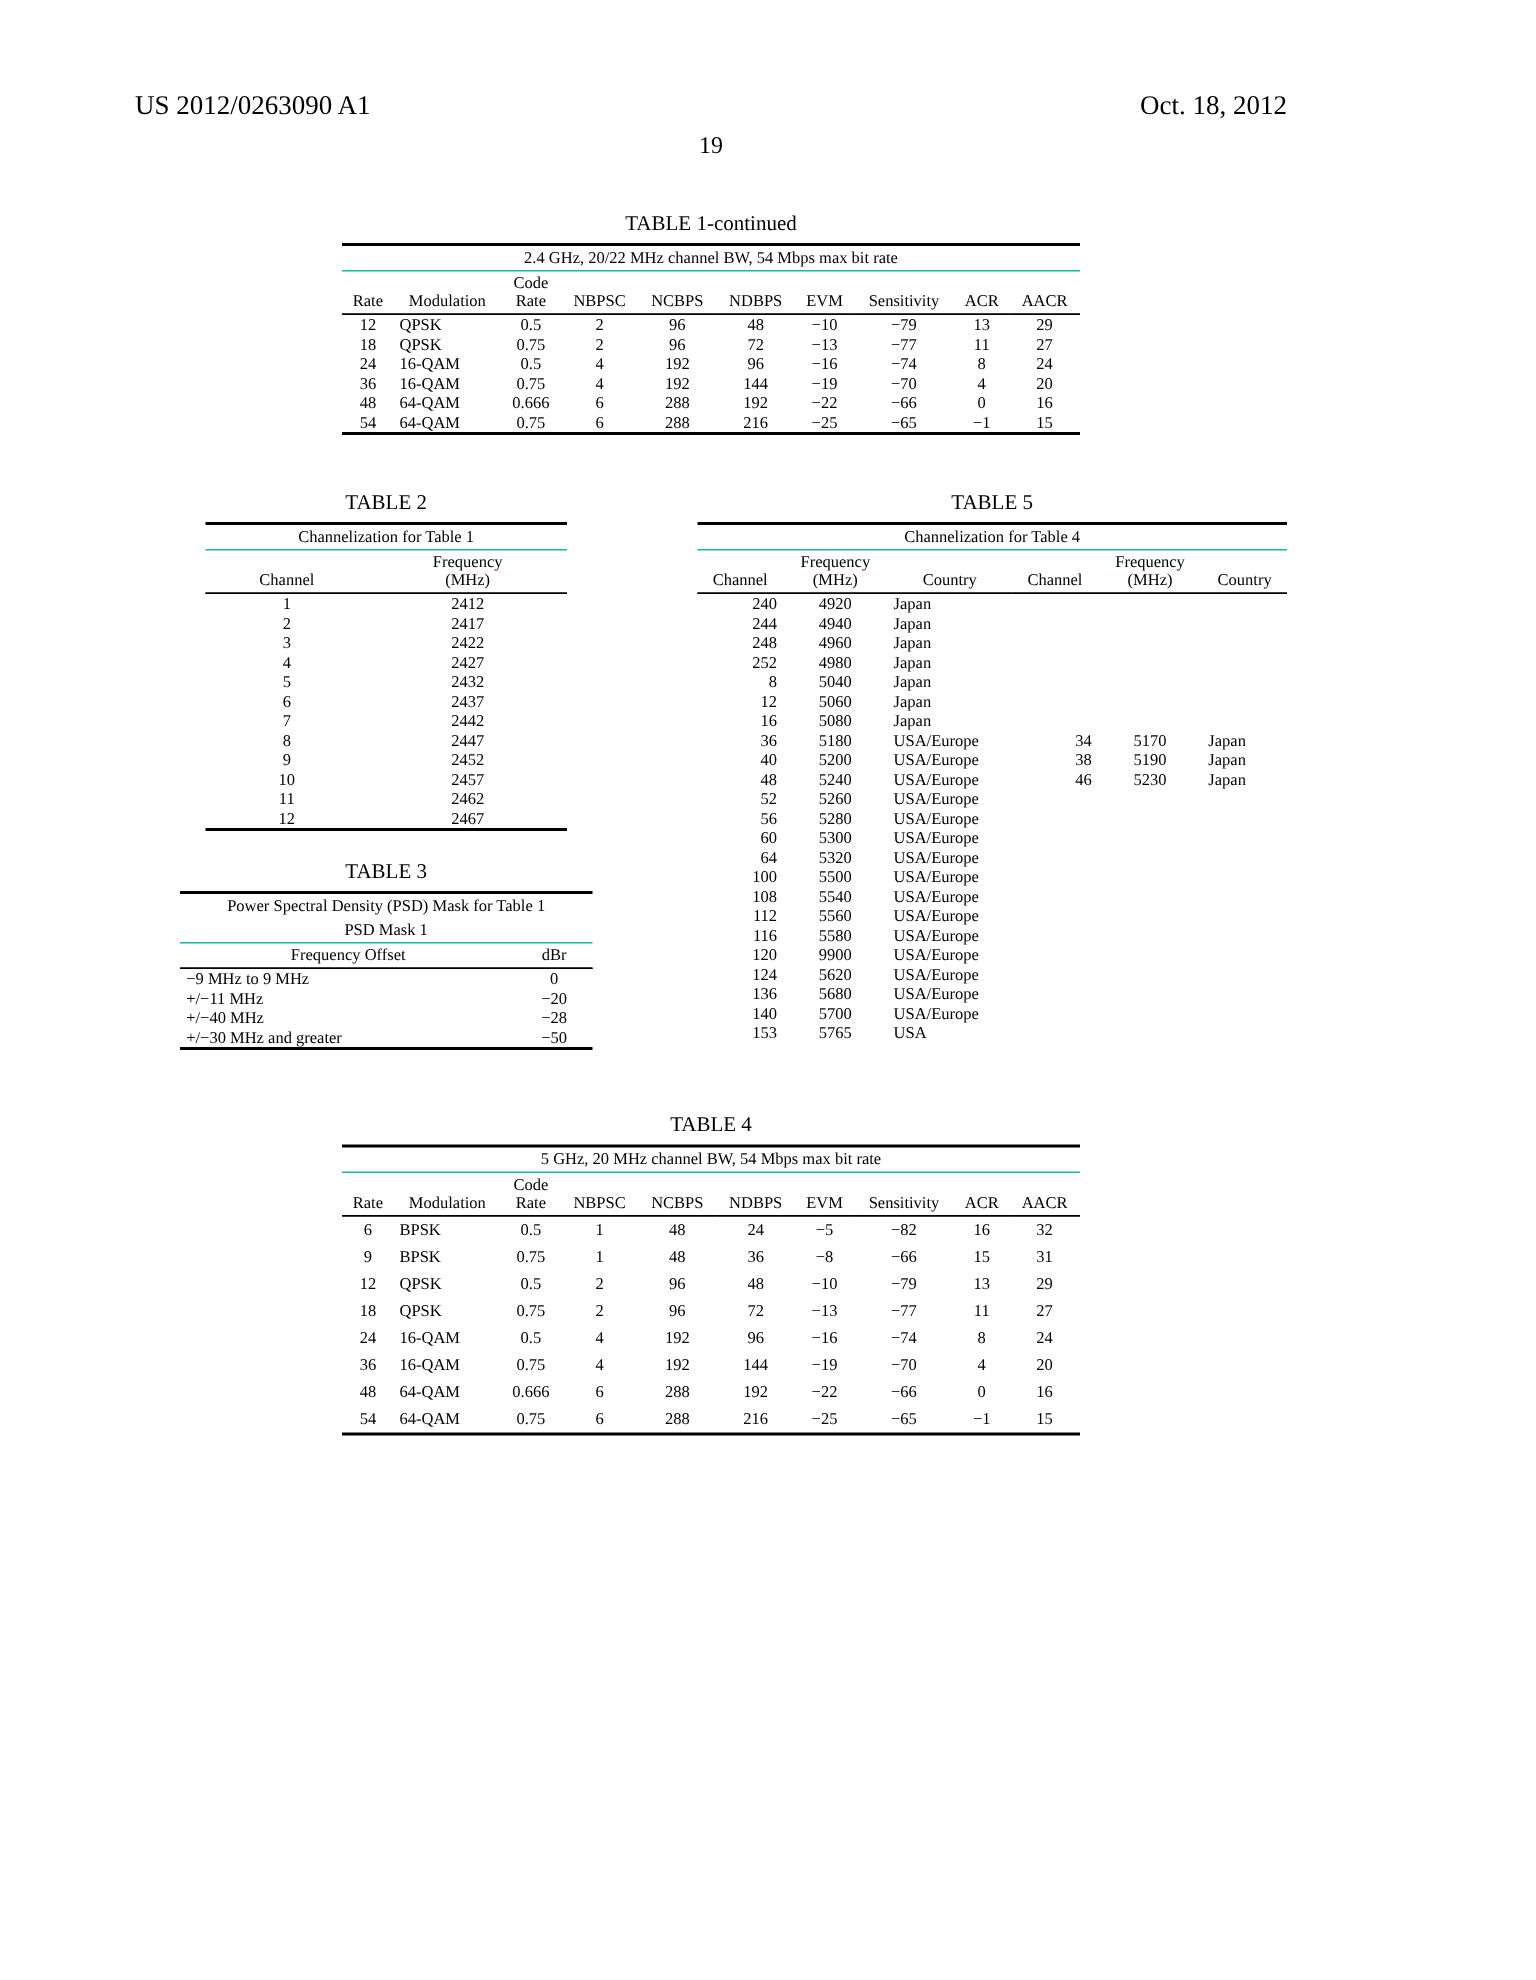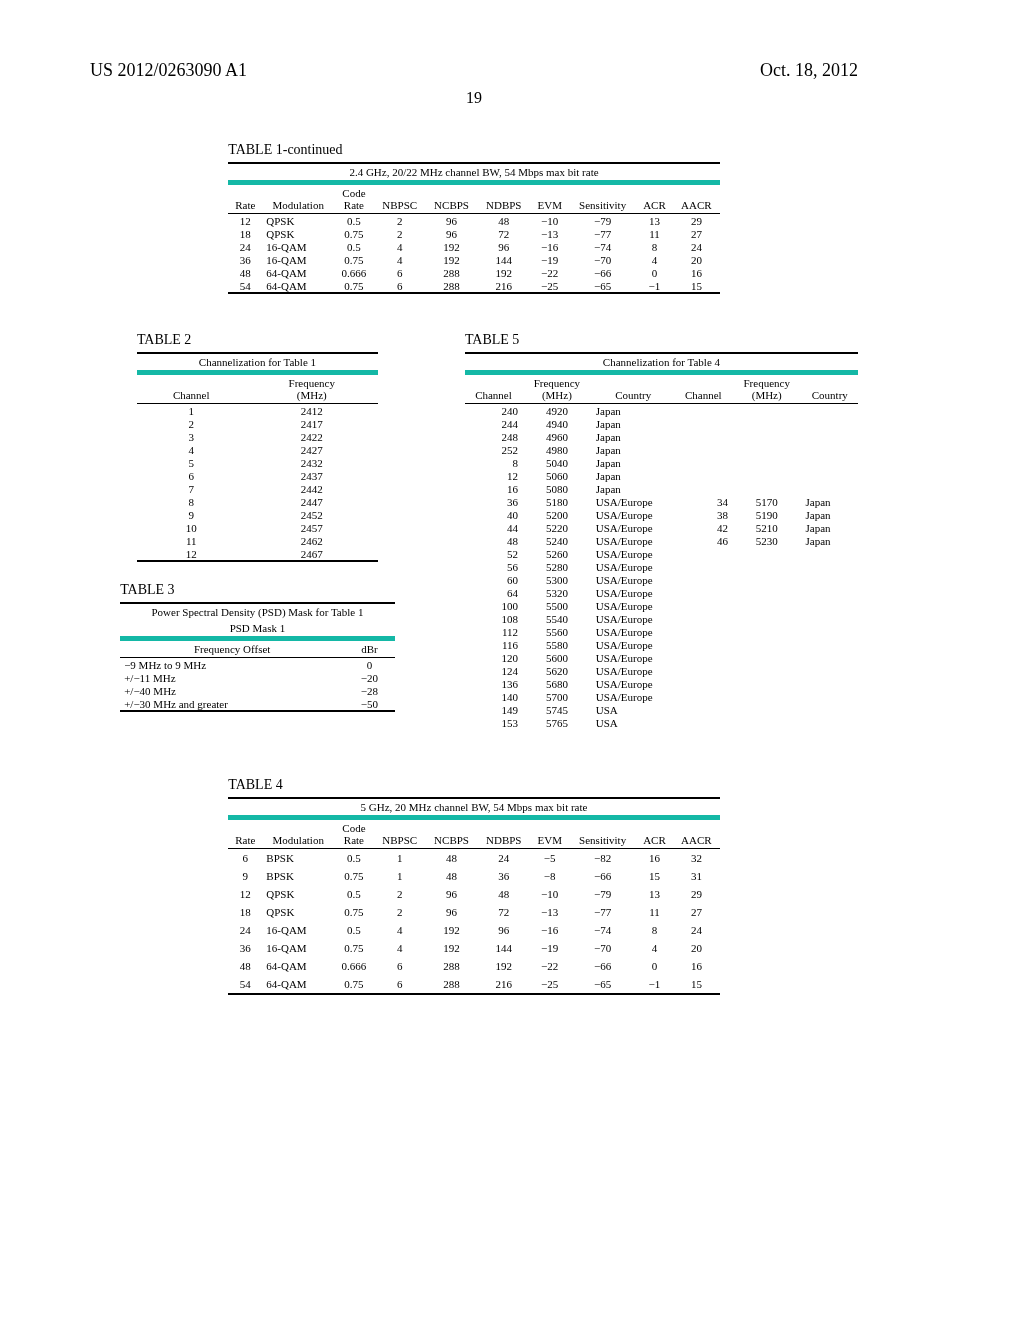--- a/index.html
+++ b/index.html
@@ -24,20 +24,21 @@
     justify-content: space-between;
     font-size: 18px;
     margin-bottom: 8px;
   }
   .page-number {
     text-align: center;
     font-size: 16px;
     margin-bottom: 35px;
   }
   .table-title {
+    text-align: center;
     font-size: 14px;
     margin: 8px 0 4px 0;
   }
   table {
     border-collapse: collapse;
     font-size: 11px;
     width: 100%;
   }
   th {
     font-weight: normal;
@@ -60,21 +61,21 @@
   .columns {
     display: flex;
     gap: 40px;
     align-items: flex-start;
   }
   .col-left { width: 46%; }
   .col-right { width: 54%; }
   .inner-sub {
     font-size: 11px;
     text-align:center;
-    border-bottom:5px solid #14b8a6;
+    border-bottom:1px solid #14b8a6;
     padding:2px 0;
   }
 </style>
 </head>
 <body>
 
 <div class="page">
 
   <div class="header-row">
     <div>US 2012/0263090 A1</div>
@@ -367,28 +368,20 @@
               </tr>
               <tr>
                 <td class="right">40</td>
                 <td>5200</td>
                 <td class="left">USA/Europe</td>
                 <td class="right">38</td>
                 <td>5190</td>
                 <td class="left">Japan</td>
               </tr>
               <tr>
-                <td class="right">44</td>
-                <td>5220</td>
-                <td class="left">USA/Europe</td>
-                <td class="right">42</td>
-                <td>5210</td>
-                <td class="left">Japan</td>
-              </tr>
-              <tr>
                 <td class="right">48</td>
                 <td>5240</td>
                 <td class="left">USA/Europe</td>
                 <td class="right">46</td>
                 <td>5230</td>
                 <td class="left">Japan</td>
               </tr>
               <tr>
                 <td class="right">52</td>
                 <td>5260</td>
@@ -448,21 +441,21 @@
               <tr>
                 <td class="right">116</td>
                 <td>5580</td>
                 <td class="left">USA/Europe</td>
                 <td class="right"></td>
                 <td></td>
                 <td class="left"></td>
               </tr>
               <tr>
                 <td class="right">120</td>
-                <td>5600</td>
+                <td>9900</td>
                 <td class="left">USA/Europe</td>
                 <td class="right"></td>
                 <td></td>
                 <td class="left"></td>
               </tr>
               <tr>
                 <td class="right">124</td>
                 <td>5620</td>
                 <td class="left">USA/Europe</td>
                 <td class="right"></td>
@@ -474,28 +467,20 @@
                 <td>5680</td>
                 <td class="left">USA/Europe</td>
                 <td class="right"></td>
                 <td></td>
                 <td class="left"></td>
               </tr>
               <tr>
                 <td class="right">140</td>
                 <td>5700</td>
                 <td class="left">USA/Europe</td>
-                <td class="right"></td>
-                <td></td>
-                <td class="left"></td>
-              </tr>
-              <tr>
-                <td class="right">149</td>
-                <td>5745</td>
-                <td class="left">USA</td>
                 <td class="right"></td>
                 <td></td>
                 <td class="left"></td>
               </tr>
               <tr>
                 <td class="right">153</td>
                 <td>5765</td>
                 <td class="left">USA</td>
                 <td class="right"></td>
                 <td></td>

